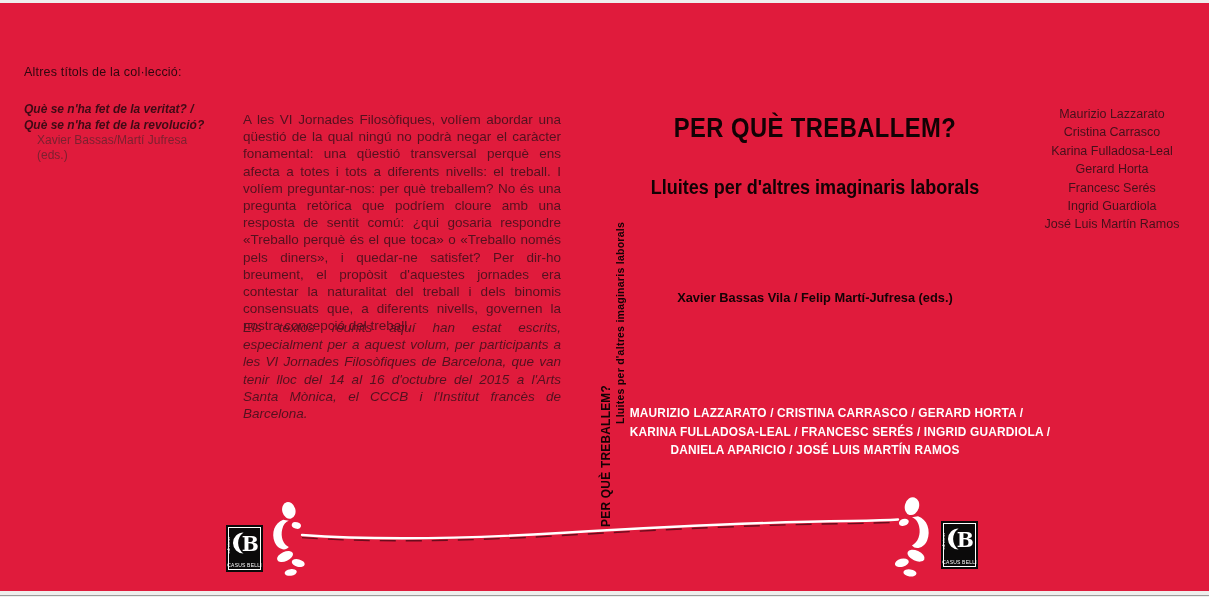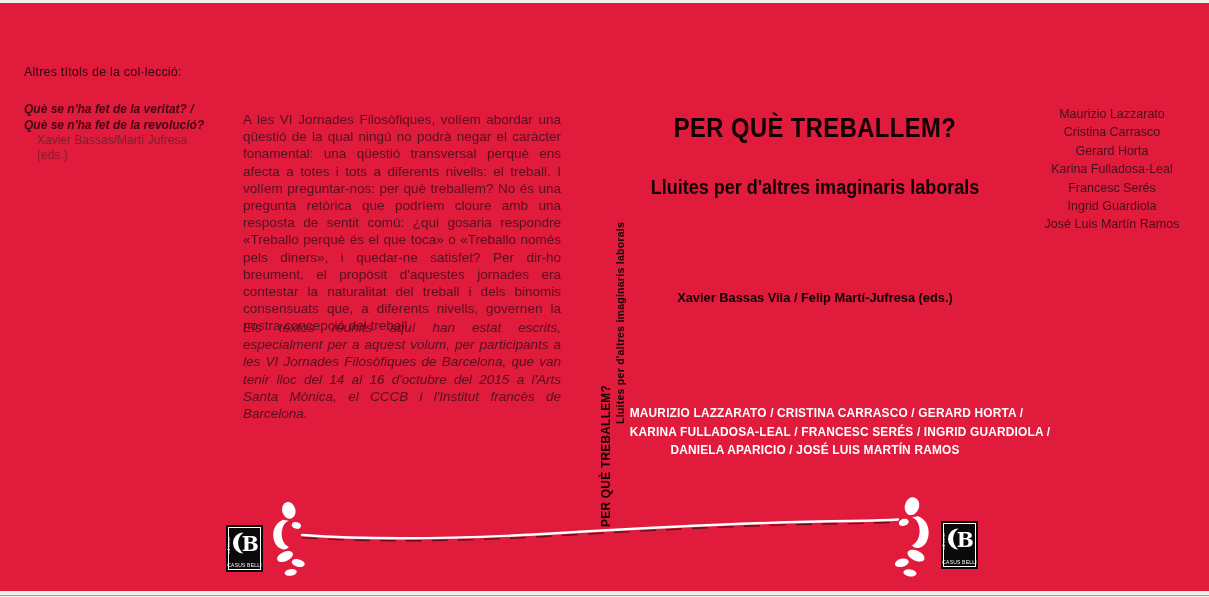--- a/index.html
+++ b/index.html
@@ -130,22 +130,22 @@
     <div class="front-authors">
       <div>MAURIZIO LAZZARATO / CRISTINA CARRASCO / GERARD HORTA /</div>
       <div>KARINA FULLADOSA-LEAL / FRANCESC SERÉS / INGRID GUARDIOLA /</div>
       <div>DANIELA APARICIO / JOSÉ LUIS MARTÍN RAMOS</div>
     </div>
   </div>
 
   <div class="flap-names">
     <div>Maurizio Lazzarato</div>
     <div>Cristina Carrasco</div>
+    <div>Karina Fulladosa-Leal</div>
     <div>Gerard Horta</div>
-    <div>Karina Fulladosa-Leal</div>
     <div>Francesc Serés</div>
     <div>Ingrid Guardiola</div>
     <div>José Luis Martín Ramos</div>
   </div>
 
   <svg class="rope-svg" viewBox="0 0 760 50" preserveAspectRatio="none">
     <path d="M82 32 C150 37 240 36 340 30 C440 24 540 19 630 18 C655 17.5 670 17 678 16.5" fill="none" stroke="#1a0309" stroke-width="1.4" opacity="0.6" stroke-dasharray="16 10" transform="translate(0,2.6)"></path>
     <path d="M82 32 C150 37 240 36 340 30 C440 24 540 19 630 18 C655 17.5 670 17 678 16.5" fill="none" stroke="#ffffff" stroke-width="2.4" stroke-linecap="round"></path>
   </svg>
 

